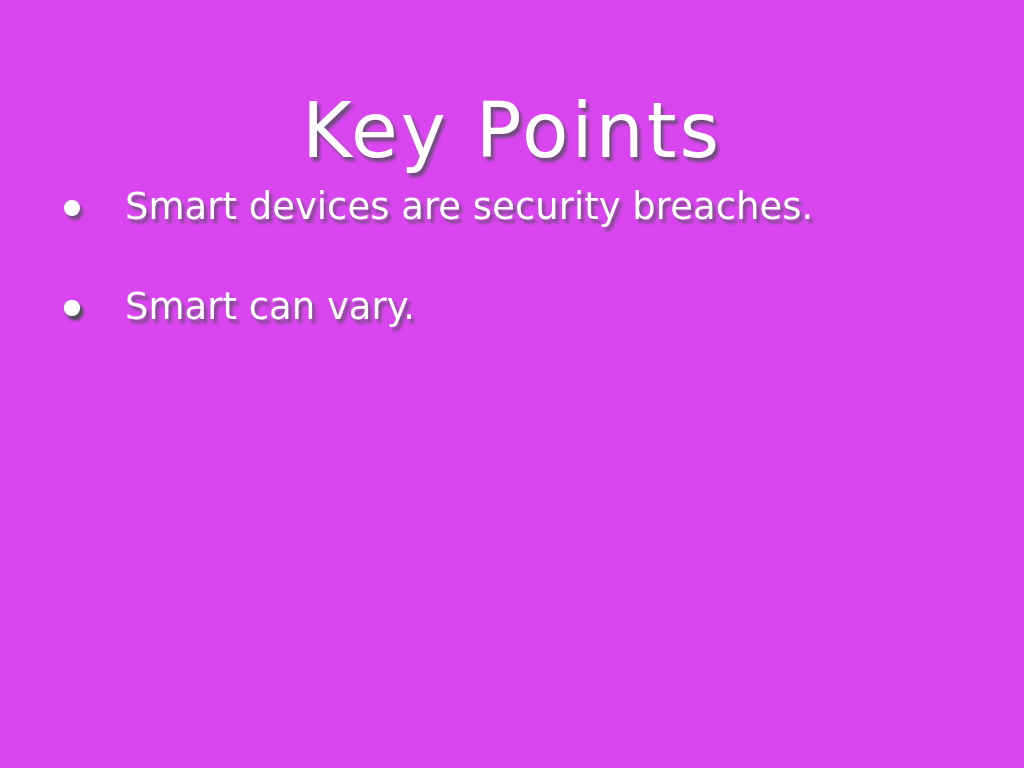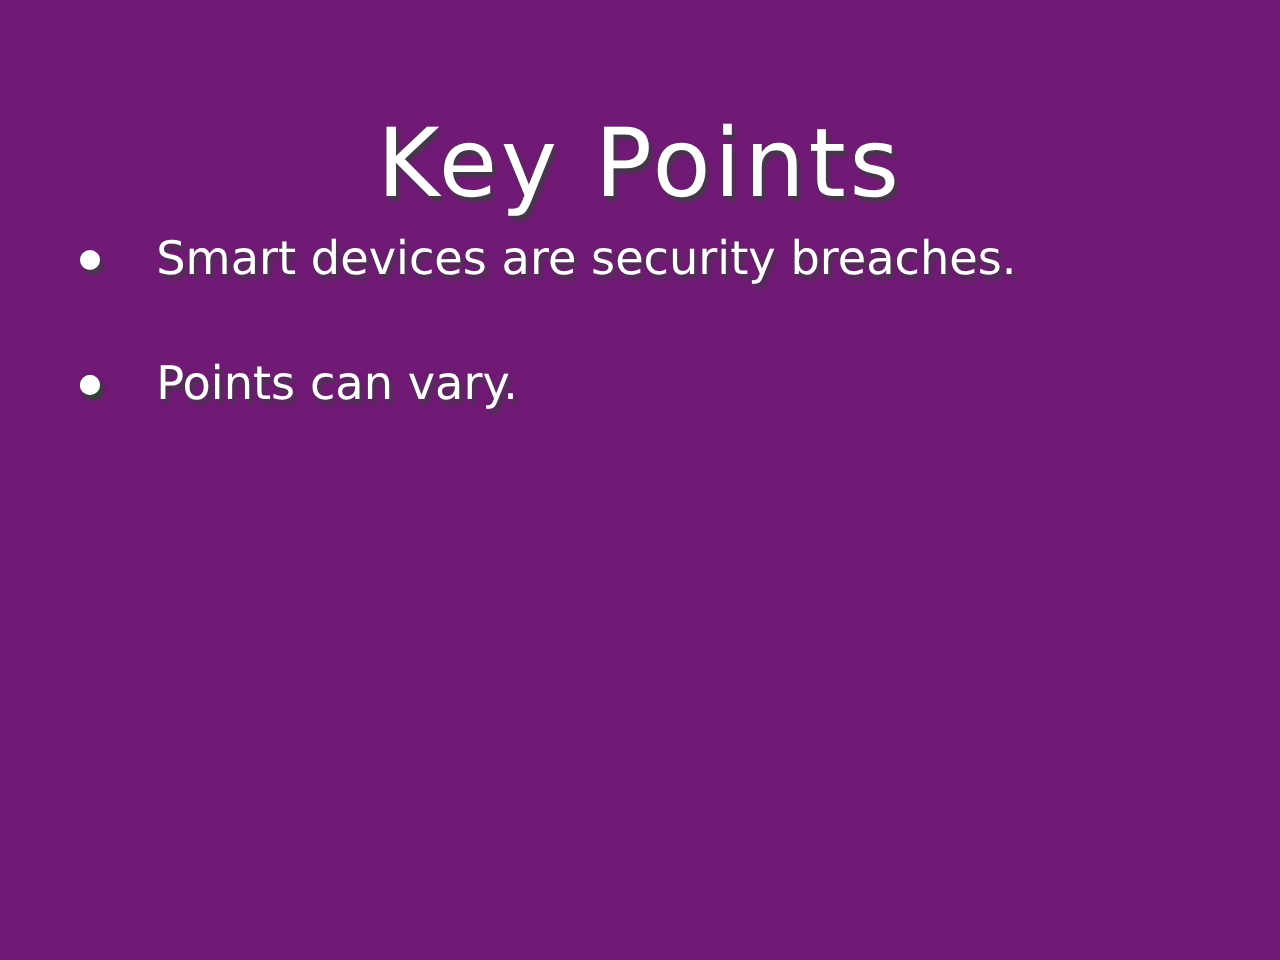--- a/index.html
+++ b/index.html
@@ -13,21 +13,21 @@
 
   body {
     background: #46ab49;
     font-family: "DejaVu Sans", sans-serif;
   }
 
   .slide {
     position: relative;
     width: 1024px;
     height: 768px;
-    background: #701a75;
+    background: #d946ef;
     box-sizing: border-box;
     overflow: hidden;
   }
 
   
   .slide-title {
     position: absolute;
     top: 42px;
     left: 0;
     width: 1024px;
@@ -100,18 +100,18 @@
       <span class="bullet-marker"></span>
       <span class="bullet-text">Smart devices are security breaches.</span>
     </li>
 
     <li class="bullet-item">
       <span class="bullet-marker"></span>
     </li>
 
     <li class="bullet-item">
       <span class="bullet-marker"></span>
-      <span class="bullet-text">Points can vary.</span>
+      <span class="bullet-text">Smart can vary.</span>
     </li>
 
   </ul>
 
 </div>
 
 </body></html>

